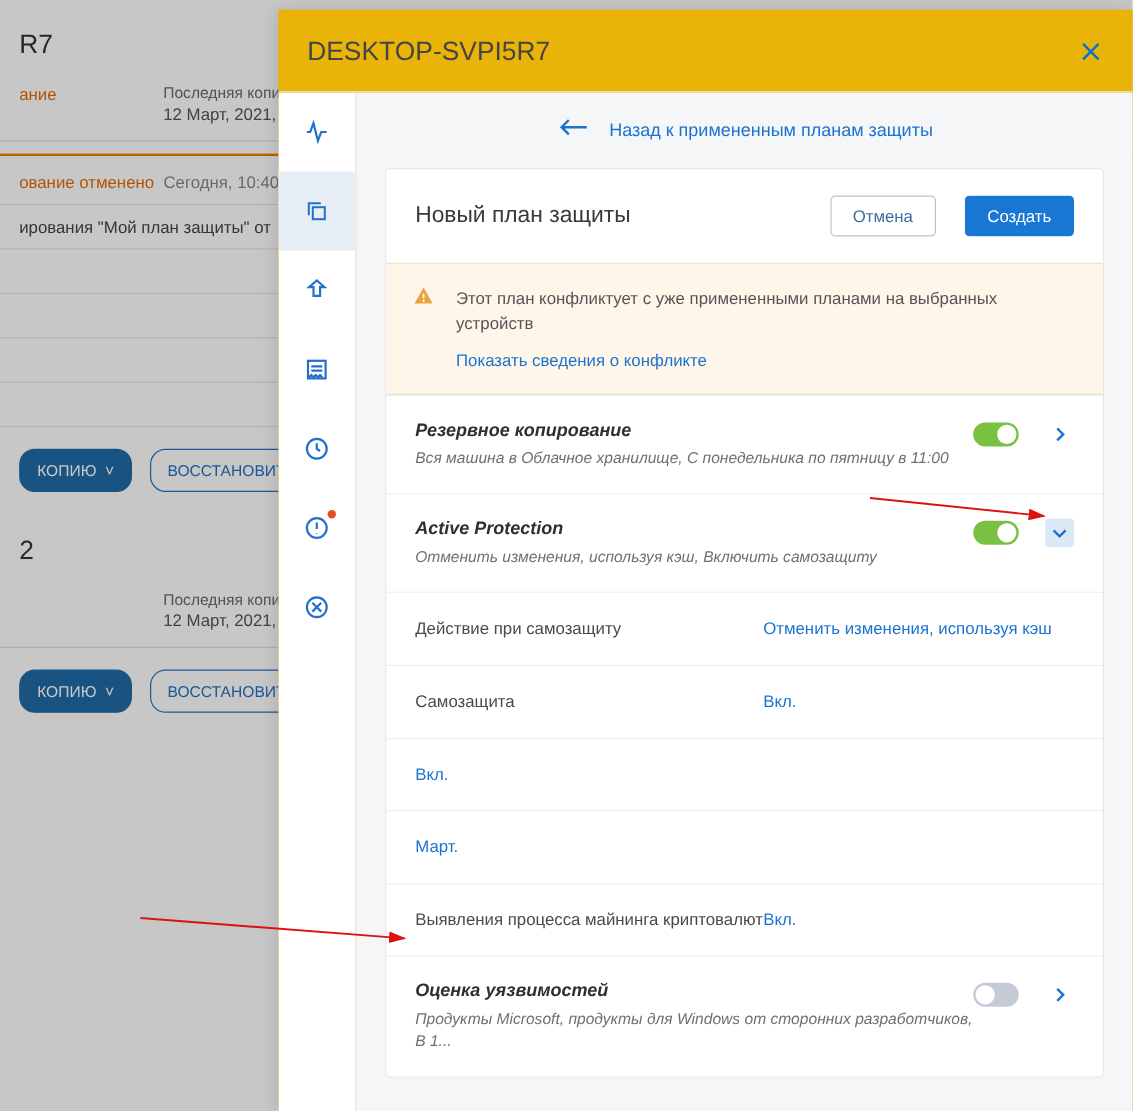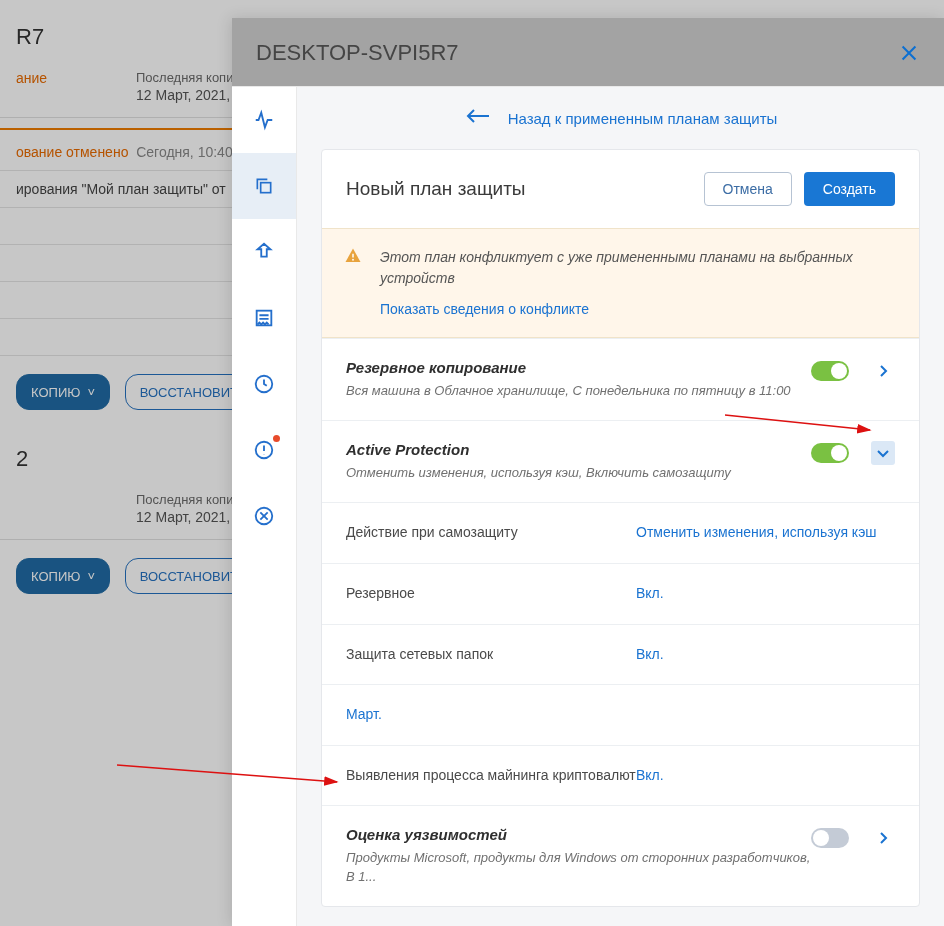--- a/index.html
+++ b/index.html
@@ -14,21 +14,21 @@
 .bg-lbl { font-size: 13px; color: #6a6a6a; margin-bottom: 2px; }
 .bg-orange { color: #e86a00; }
 .bg-sep { height: 2px; background: #f07c00; margin: 10px 0 4px; }
 .bg-line { border-bottom: 1px solid #e4e4e4; padding: 10px 16px; font-size: 14px; color: #444; }
 .bg-btn { display: inline-flex; align-items: center; padding: 0 14px; height: 36px; border: 1px solid #a9a9a9; border-radius: 13px; font-size: 13px; margin-right: 10px; color: #fff; }
 .bg-btn.fill { background: #206ba5; border-color: #206ba5; }
 .bg-btn.out { color: #2471c0; border-color: #2471c0; }
 .bg-btns { padding: 18px 16px 26px; }
 
 
-.panel { position: absolute; top: 18px; right: 0; bottom: 0; width: 712px; background: #a3a3a3; display: flex; flex-direction: column; box-shadow: -2px 0 14px rgba(0,0,0,0.12); }
+.panel { position: absolute; top: 8px; right: 0; bottom: 0; width: 712px; background: #eab308; display: flex; flex-direction: column; box-shadow: -2px 0 14px rgba(0,0,0,0.12); }
 .panel-header { display: flex; align-items: center; justify-content: space-between; padding: 22px 24px 20px; border-bottom: 1px solid #e9e9e9; }
 .panel-title { font-size: 22px; color: #454545; font-weight: 400; }
 .close-btn { width: 22px; height: 22px; color: #0c6fd1; cursor: pointer; }
 
 .panel-body { flex: 1; display: flex; overflow: hidden; }
 .side-rail { width: 65px; background: #fff; border-right: 1px solid #e9e9e9; display: flex; flex-direction: column; }
 .rail-item { height: 66px; display: flex; align-items: center; justify-content: center; cursor: pointer; color: #246fcc; position: relative; }
 .rail-item.active { background: #e7eef6; }
 .rail-dot { position: absolute; top: 18px; right: 16px; width: 7px; height: 7px; border-radius: 50%; background: #e84b2b; }
 
@@ -36,25 +36,25 @@
 .back-row { display: flex; align-items: center; padding: 20px 24px; gap: 18px; justify-content: center; }
 .back-arrow { color: #1a73d1; }
 .back-text { color: #1a73d1; font-size: 15px; cursor: pointer; }
 
 .card { background: #fff; margin: 0 24px 24px; border: 1px solid #e5e7eb; border-radius: 4px; }
 .card-head { display: flex; align-items: center; justify-content: space-between; padding: 22px 24px; }
 .card-title { font-size: 19px; color: #3a3a3a; }
 .btn-row { display: flex; gap: 12px; }
 .btn { height: 34px; padding: 0 18px; border-radius: 4px; font-size: 14px; cursor: pointer; border: 1px solid transparent; }
 .btn.outline { border-color: #b6c3d3; background: #fff; color: #3c6da5; }
-.btn.primary { background: #1977d4; color: #fff; }
+.btn.primary { background: #1977d4; color: #fff; margin-left: 12px; }
 
 .alert { background: #fff6ea; border-top: 1px solid #f0e3c9; border-bottom: 1px solid #f0e3c9; padding: 18px 24px 20px 58px; position: relative; }
 .alert-icon { position: absolute; left: 22px; top: 18px; color: #e8a33d; }
-.alert-text { font-size: 14px; color: #555; line-height: 1.5; margin-bottom: 12px; font-style: italic; }
+.alert-text { font-size: 14px; color: #555; line-height: 1.5; margin-bottom: 12px; }
 .alert-link { color: #1a73d1; font-size: 14px; cursor: pointer; }
 
 .section { border-top: 1px solid #eceff2; padding: 20px 24px; display: flex; align-items: flex-start; }
 .section-body { flex: 1; font-style: italic; }
 .section-title { font-size: 15px; font-weight: 600; color: #2f2f2f; margin-bottom: 6px; }
 .section-sub { font-size: 13px; color: #707070; line-height: 1.4; }
 .section-ctrls { display: flex; align-items: center; gap: 22px; }
 .toggle { width: 38px; height: 20px; border-radius: 10px; position: relative; cursor: pointer; }
 .toggle.on { background: #7ac142; }
 .toggle.off { background: #c4cbd6; }
@@ -231,25 +231,24 @@
                 </svg>
             </div>
           </div>
         </div>
 
         <div class="setting-row">
           <div class="setting-label">Действие при самозащиту</div>
           <div class="setting-value">Отменить изменения, используя кэш</div>
         </div>
         <div class="setting-row">
-          <div class="setting-label">Резервное</div>
+          <div class="setting-label">Самозащита</div>
           <div class="setting-value">Вкл.</div>
         </div>
         <div class="setting-row">
-          <div class="setting-label">Защита сетевых папок</div>
           <div class="setting-value">Вкл.</div>
         </div>
         <div class="setting-row">
           <div class="setting-value">Март.</div>
         </div>
         <div class="setting-row">
           <div class="setting-label">Выявления процесса майнинга криптовалют</div>
           <div class="setting-value">Вкл.</div>
         </div>
 

